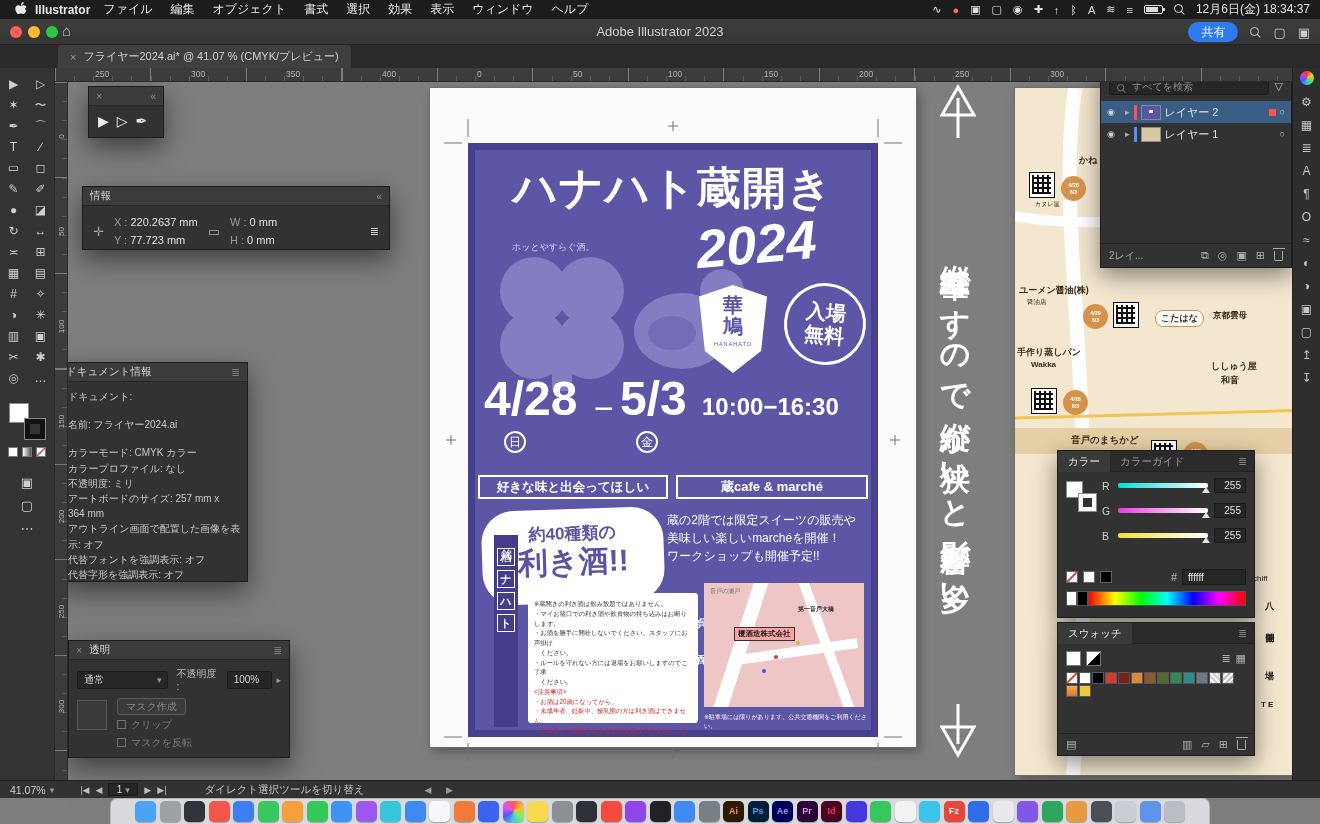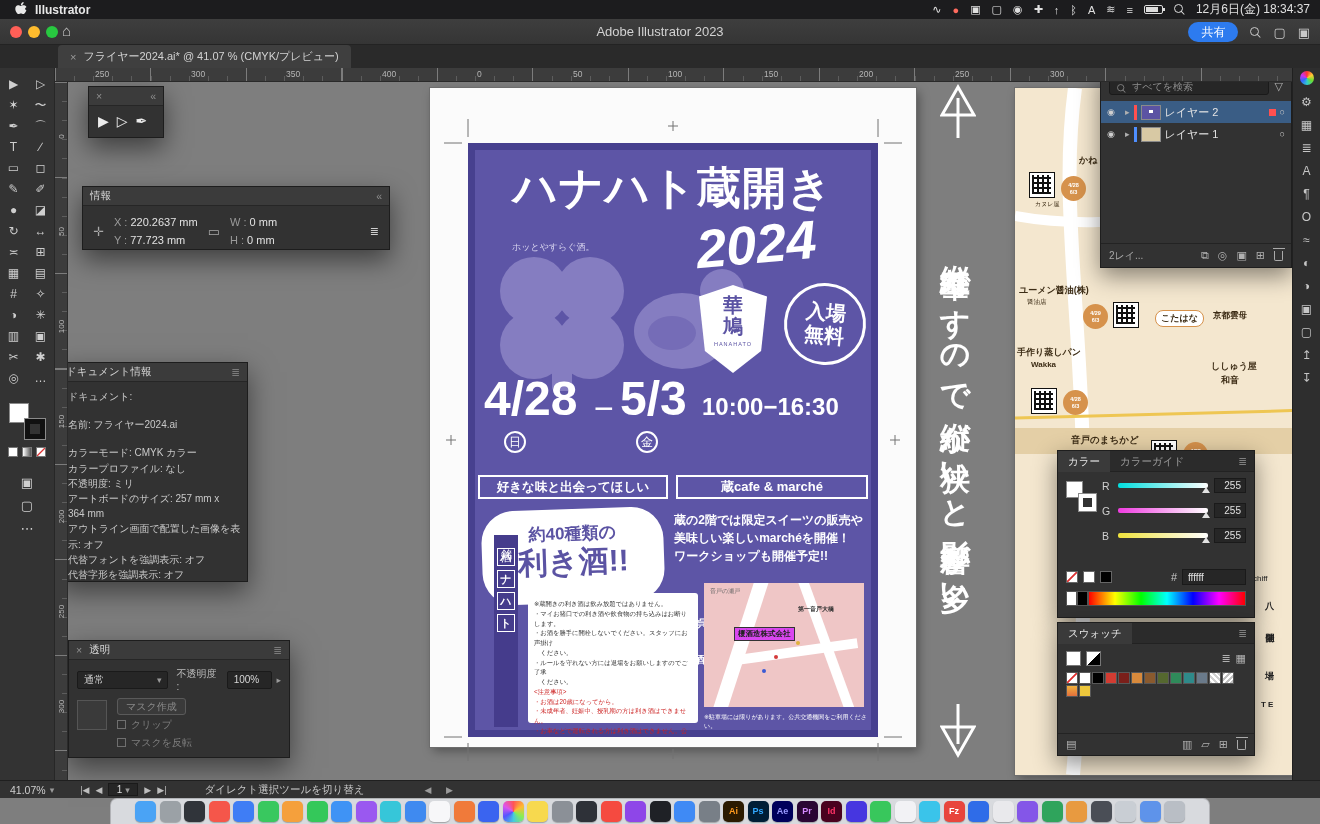--- a/index.html
+++ b/index.html
@@ -91,33 +91,33 @@
   .day-circle{position:absolute;width:22px;height:22px;border:2px solid #fff;border-radius:50%;color:#fff;font-size:12px;display:flex;align-items:center;justify-content:center}
   #day1{left:36px;top:288px}
   #day2{left:168px;top:288px}
   #flyer-time{position:absolute;left:234px;top:250px;color:#fff;font-weight:bold;font-size:24px}
   .banner{position:absolute;top:332px;height:24px;border:2px solid #fff;color:#fff;font-weight:bold;display:flex;align-items:center;justify-content:center}
   #banner-left{left:10px;width:190px;font-size:12.5px}
   #banner-right{left:208px;width:192px;font-size:13px}
   #sake-bubble{position:absolute;left:14px;top:366px;width:182px;height:94px;background:#fff;border-radius:32px;transform:rotate(-2deg);color:#5b53a3;text-align:center;padding-top:13px}
   #sake-bubble .l1{font-size:17px;font-weight:bold}
   #sake-bubble .l2{font-size:30px;font-weight:bold;line-height:1.15}
-  #cafe-text{position:absolute;left:206px;top:368px;width:198px;color:#fff;font-weight:bold;font-size:12px;line-height:1.5}
+  #cafe-text{position:absolute;left:199px;top:368px;width:198px;color:#fff;font-weight:normal;font-size:12px;line-height:1.5}
   .info-line{position:absolute;left:68px;color:#fff;font-weight:bold;font-size:10.5px;width:336px}
   #info-venue{top:474px}#info-contact{top:492px}#info-organizer{top:510px}
   #ribbon{position:absolute;left:26px;top:392px;width:24px;height:192px;background:#453c8c;display:flex;flex-direction:column;align-items:center;padding-top:5px}
   #ribbon .head{writing-mode:vertical-rl;color:#fff;font-size:11px;letter-spacing:2px}
   #ribbon .rc{width:18px;height:18px;border:1.5px solid #fff;color:#fff;font-size:11px;font-weight:bold;display:flex;align-items:center;justify-content:center;margin-top:4px}
   #notes-box{position:absolute;left:60px;top:450px;width:170px;height:130px;background:#fff;border-radius:3px;padding:6px 6px;color:#333}
   #notes-box div{font-size:6.3px;line-height:1.55}
   #map-box{position:absolute;left:236px;top:440px;width:160px;height:124px;background:#efc6c6;overflow:hidden}
   #map-box .road{position:absolute;background:#fff}
   #map-strait{position:absolute;left:6px;top:4px;font-size:6px;color:#666}
   #map-bridge{position:absolute;left:94px;top:22px;font-size:6px;font-weight:bold;color:#333}
-  #map-title{position:absolute;left:30px;top:44px;background:#d946ef;border:1px solid #333;font-size:7.5px;font-weight:bold;color:#222;padding:1px 3px}
+  #map-title{position:absolute;left:30px;top:44px;background:#fca5a5;border:1px solid #333;font-size:7.5px;font-weight:bold;color:#222;padding:1px 3px}
   .map-dot{position:absolute;width:4px;height:4px;border-radius:50%}
   #map-caption{position:absolute;left:236px;top:570px;width:166px;color:#fff;font-size:6px}
   #trim-marks{position:absolute;left:0;top:0}
 
   
   #annotation-text{position:absolute;left:869px;top:56px;height:566px;width:38px;writing-mode:vertical-rl;color:#fff;font-size:30px;font-weight:600;letter-spacing:3px;text-align:center;z-index:2}
   .ann-arrow{position:absolute;left:872px;z-index:2}
   #ann-up{top:2px}
   #ann-down{top:622px}
 
@@ -245,20 +245,32 @@
 <body>
 
 <div id="menubar">
   <span class="apple">
     <svg width="13" height="15" viewBox="0 0 13 15">
         <path fill="#e8e8e8" d="M10.8 7.9c0-2 1.6-2.9 1.7-3-.9-1.4-2.4-1.6-2.9-1.6-1.2-.1-2.4.7-3 .7-.6 0-1.6-.7-2.6-.7C2.6 3.4 1.3 4.5 1.3 6.7c0 1.3.5 2.7 1.1 3.6.6.9 1.3 1.9 2.2 1.8.9 0 1.2-.6 2.3-.6s1.4.6 2.3.6c1 0 1.6-.9 2.2-1.8.7-1 1-2 1-2.1 0 0-1.6-.6-1.6-2.3z"></path>
         <path fill="#e8e8e8" d="M8.9 2.2c.5-.6.8-1.4.7-2.2-.7 0-1.5.5-2 1.1-.4.5-.8 1.3-.7 2.1.8.1 1.5-.4 2-1z"></path>
       </svg>
   </span>
   <span class="appname">Illustrator</span>
+  <span id="menu-items">
+
+  <span>ファイル</span>
+      <span>編集</span>
+      <span>オブジェクト</span>
+      <span>書式</span>
+      <span>選択</span>
+      <span>効果</span>
+      <span>表示</span>
+      <span>ウィンドウ</span>
+      <span>ヘルプ</span>
+    </span>
   <span class="right">
     <span style="display:flex;gap:11px;align-items:center">
 
     <span>∿</span>
         <span style="color: rgb(255, 107, 94);">●</span>
         <span>▣</span>
         <span>▢</span>
         <span>◉</span>
         <span>✚</span>
         <span>↑</span>

